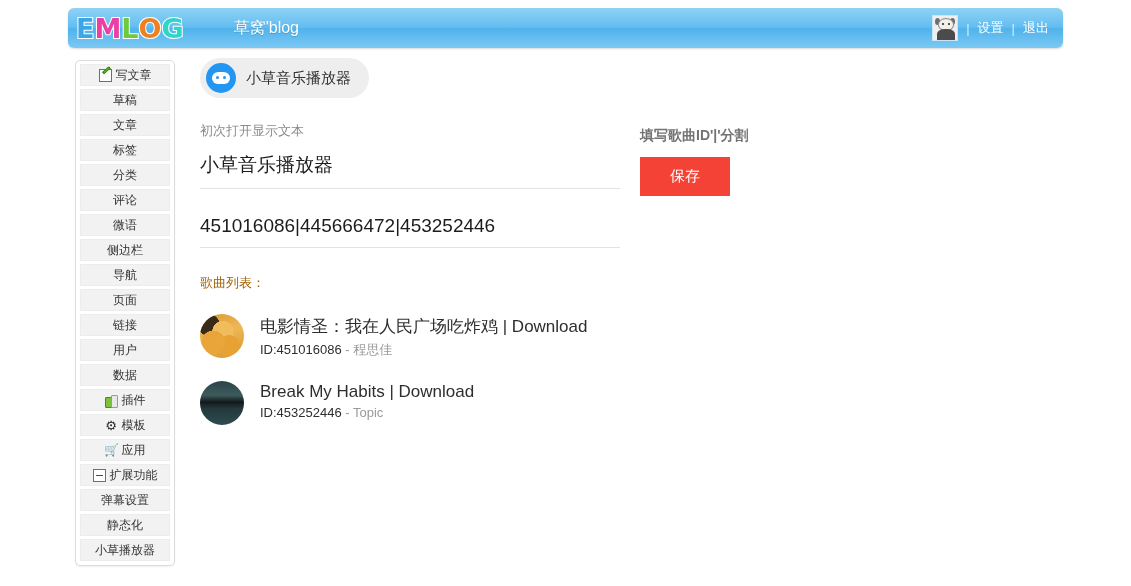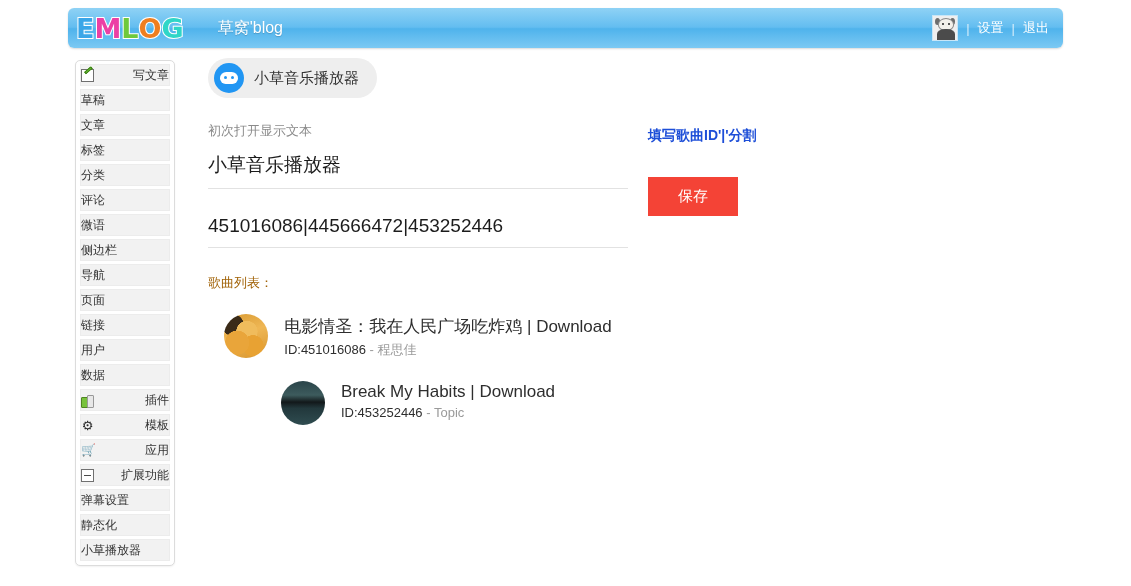--- a/index.html
+++ b/index.html
@@ -41,21 +41,21 @@
     -webkit-text-stroke: 2px #ffffff;
     paint-order: stroke fill;
   }
   .c-e { color: #3aa6e8; }
   .c-m { color: #ec3fa4; }
   .c-l { color: #6fc93c; }
   .c-o { color: #ef7f1f; }
   .c-g { color: #2fd6c7; }
 
   .blogtitle {
-    margin-left: 34px;
+    margin-left: 50px;
     color: #ffffff;
     font-size: 16px;
     text-shadow: 0 1px 1px rgba(0,0,0,0.18);
   }
   .topright {
     margin-left: auto;
     margin-right: 14px;
     display: flex;
     align-items: center;
     gap: 8px;
@@ -112,21 +112,21 @@
     padding: 3px 4px 4px 4px;
     overflow: hidden;
   }
   .s-item {
     height: 22px;
     margin-bottom: 3px;
     background: #f2f2f2;
     border: 1px solid #ececec;
     display: flex;
     align-items: center;
-    justify-content: space-between;
+    justify-content: center;
     gap: 4px;
     font-size: 12px;
     color: #333333;
     cursor: pointer;
     white-space: nowrap;
   }
   .s-item:last-child { margin-bottom: 0; }
   .s-item .ico {
     width: 13px; height: 13px;
     display: inline-block;
@@ -189,21 +189,21 @@
     content: "";
     position: absolute;
     left: 2px; top: 5px;
     width: 7px; height: 1px;
     background: #4a4a4a;
   }
 
   
   .main {
     position: absolute;
-    left: 208px; top: 58px;
+    left: 200px; top: 58px;
     width: 900px;
   }
   .page-tab {
     display: inline-flex;
     align-items: center;
     gap: 10px;
     background: #eeeeee;
     border-radius: 20px;
     padding: 5px 18px 5px 6px;
   }
@@ -249,22 +249,22 @@
     color: #1c1c1c;
     padding-bottom: 10px;
     border-bottom: 1px solid #e2e2e2;
     min-height: 26px;
     outline: none;
   }
 
   .hint {
     font-size: 14px;
     font-weight: bold;
-    color: #1d4ed8;
-    margin-bottom: 32px;
+    color: #737373;
+    margin-bottom: 12px;
   }
   .save-btn {
     display: inline-block;
     background: #f44336;
     color: #ffffff;
     font-size: 15px;
     border: none;
     padding: 10px 30px;
     cursor: pointer;
     font-family: inherit;
@@ -274,21 +274,20 @@
     font-size: 13px;
     color: #a16207;
     margin-top: 14px;
     margin-bottom: 22px;
   }
   .song {
     display: flex;
     align-items: flex-start;
     gap: 16px;
     margin-bottom: 22px;
-    justify-content: center;
   }
   .thumb {
     width: 44px; height: 44px;
     border-radius: 50%;
     flex: none;
     overflow: hidden;
     position: relative;
   }
   .thumb-chicken {
     background:

